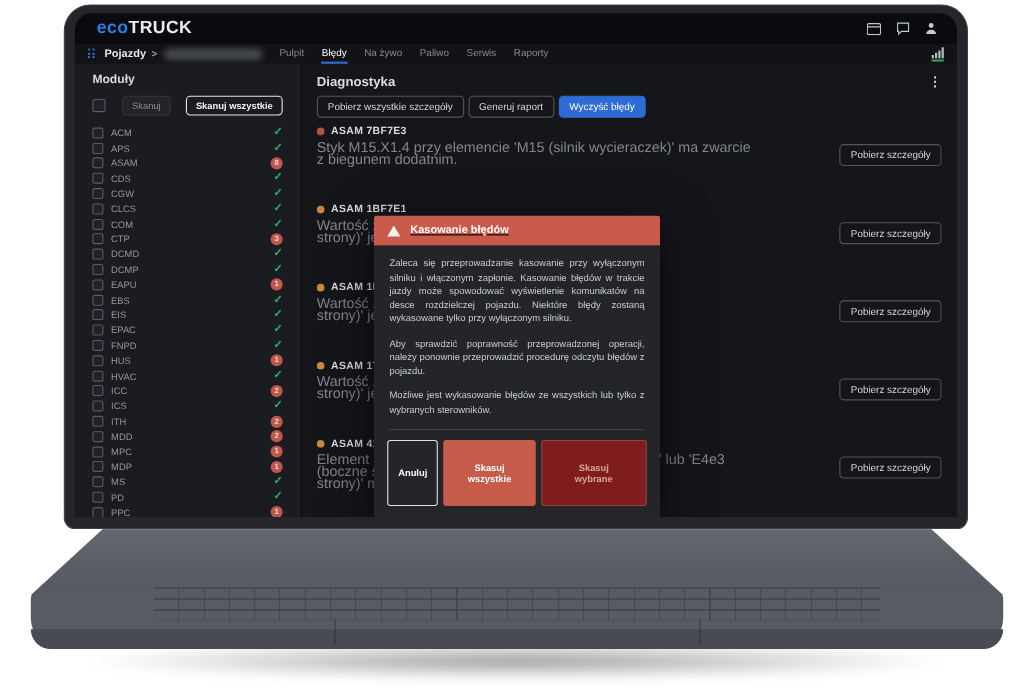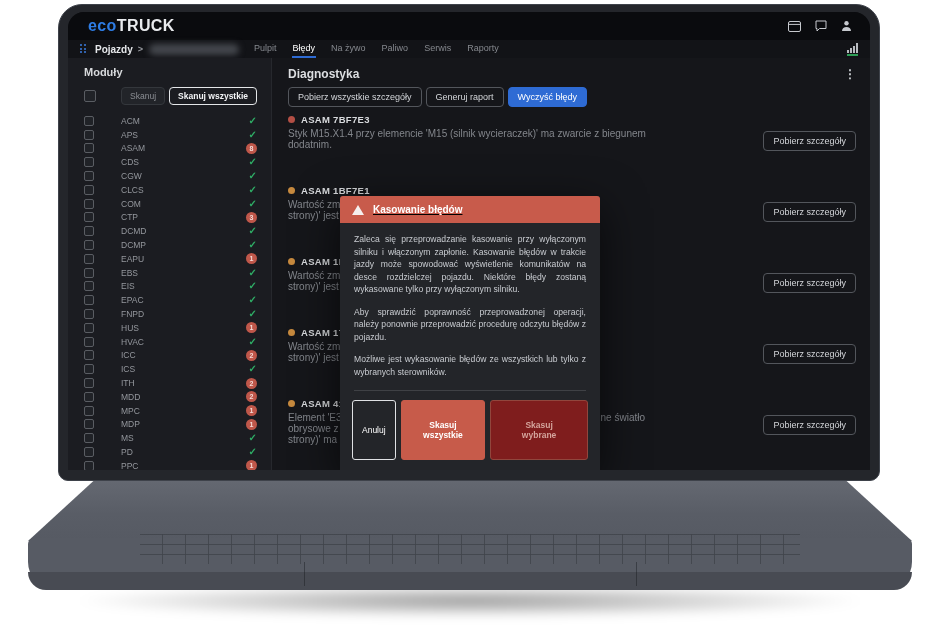--- a/index.html
+++ b/index.html
@@ -40,26 +40,26 @@
   .chart-bars{display:flex;align-items:flex-end;gap:1px;border-bottom:2px solid #2f9e57;padding-bottom:1px;}
   .chart-bars i{width:2px;background:#b9bcc1;display:block;}
 
   
   .content{flex:1;display:flex;min-height:0;position:relative;}
   .sidebar{width:204px;background:#1b1c21;border-right:1px solid #26282d;box-sizing:border-box;padding:8px 14px 0 16px;flex:0 0 auto;}
   .sb-title{font-size:11px;color:#d8dadd;font-weight:bold;margin-bottom:9px;}
   .sb-controls{display:flex;align-items:center;}
   .cb{width:9px;height:9px;border:1px solid #5a5d63;border-radius:2px;background:#202227;flex:0 0 auto;}
   .cb.big{width:10px;height:10px;}
-  .sb-btns{margin-left:auto;display:flex;gap:4px;}
+  .sb-btns{margin-left:auto;display:flex;gap:14px;}
   .btn{border-radius:4px;font-family:"Liberation Sans",sans-serif;cursor:pointer;}
   .btn-dim{background:#222429;border:1px solid #34373c;color:#8b8e94;font-size:8.5px;padding:3px 8px;}
   .btn-white{background:transparent;border:1px solid #e4e6e9;color:#f2f3f5;font-size:8.5px;padding:3px 8px;font-weight:bold;}
   .module-list{margin-top:9px;}
-  .module-row{display:flex;align-items:center;height:13.8px;gap:20px;}
+  .module-row{display:flex;align-items:center;height:13.8px;}
   .module-row .cb{width:8px;height:8px;}
   .m-label{color:#94979d;font-size:8.5px;margin-left:7px;}
   .m-status{margin-left:auto;}
   .check{color:#2fae66;font-size:10px;font-weight:bold;line-height:10px;}
   .badge{width:11px;height:11px;border-radius:50%;background:#bf574a;color:#f4d9d5;font-size:7px;font-weight:bold;display:flex;align-items:center;justify-content:center;}
 
   
   .main{flex:1;padding:8px 14px 0 16px;box-sizing:border-box;min-width:0;}
   .main-head{display:flex;align-items:center;justify-content:space-between;height:16px;}
   .main-title{font-size:12px;color:#dcdee1;font-weight:bold;}
@@ -67,33 +67,33 @@
   .actions{display:flex;gap:4px;margin-top:5px;}
   .btn-outline{background:transparent;border:1px solid #53565c;color:#d4d6da;font-size:9px;padding:4px 9px;border-radius:4px;}
   .btn-primary{background:#2e6bd4;border:1px solid #2e6bd4;color:#ffffff;font-size:9px;padding:4px 9px;border-radius:4px;}
   .error-list{margin-top:6px;}
   .error-entry{height:71px;overflow:hidden;}
   .entry-head{display:flex;align-items:center;gap:6px;height:12px;}
   .dot{width:7px;height:7px;border-radius:50%;}
   .dot.red{background:#b34f45;} .dot.orange{background:#c6893e;}
   .code{color:#d9dbde;font-size:9.5px;font-weight:bold;letter-spacing:.3px;}
   .entry-body{display:flex;justify-content:space-between;align-items:flex-start;margin-top:3px;}
-  .desc{color:#83868c;font-size:10px;line-height:11px;max-width:400px;}
+  .desc{color:#83868c;font-size:13px;line-height:11px;max-width:400px;}
   .details-btn{margin-top:3px;background:transparent;border:1px solid #53565c;color:#d4d6da;font-size:9px;padding:4px 9px;border-radius:4px;flex:0 0 auto;}
 
   
   .modal{left:272px;top:138px;width:260px;background:#232529;border-radius:3px;box-shadow:0 12px 45px rgba(0,0,0,.65);overflow:hidden;z-index:5;}
   .modal-head{height:27px;background:#c85b4b;display:flex;align-items:center;padding:0 12px;gap:9px;text-decoration:underline;}
   .warn-tri{width:0;height:0;border-left:6px solid transparent;border-right:6px solid transparent;border-bottom:10px solid #f5efee;}
   .modal-title{color:#ffffff;font-size:10px;font-weight:bold;}
   .modal-body{padding:10px 14px 2px;}
   .modal-body p{margin:0 0 10px;color:#c9ccd1;font-size:8.6px;line-height:12.5px;text-align:justify;}
   .modal-div{border-top:1px solid #3f4145;margin:0 14px;}
   .modal-foot{display:flex;justify-content:flex-end;gap:5px;padding:9px 12px 12px;}
-  .btn-cancel{background:transparent;border:1px solid #dfe1e4;color:#ffffff;font-size:8.5px;padding:4px 9px;border-radius:3px;font-weight:normal;}
+  .btn-cancel{background:transparent;border:1px solid #dfe1e4;color:#ffffff;font-size:8.5px;padding:4px 9px;border-radius:3px;font-weight:bold;}
   .btn-danger{background:#c75b4a;border:1px solid #c75b4a;color:#ffffff;font-size:8.5px;padding:19px 9px;border-radius:3px;font-weight:bold;}
   .btn-danger-dim{background:#7f1d1d;border:1px solid #91463d;color:#d4a49c;font-size:8.5px;padding:4px 18px;border-radius:3px;font-weight:bold;}
 </style>
 </head>
 <body>
 
 <div class="abs laptop-shadow"></div>
 <div class="abs laptop-deck"></div>
 <div class="abs laptop-base">
     <div class="base-lip"></div>

